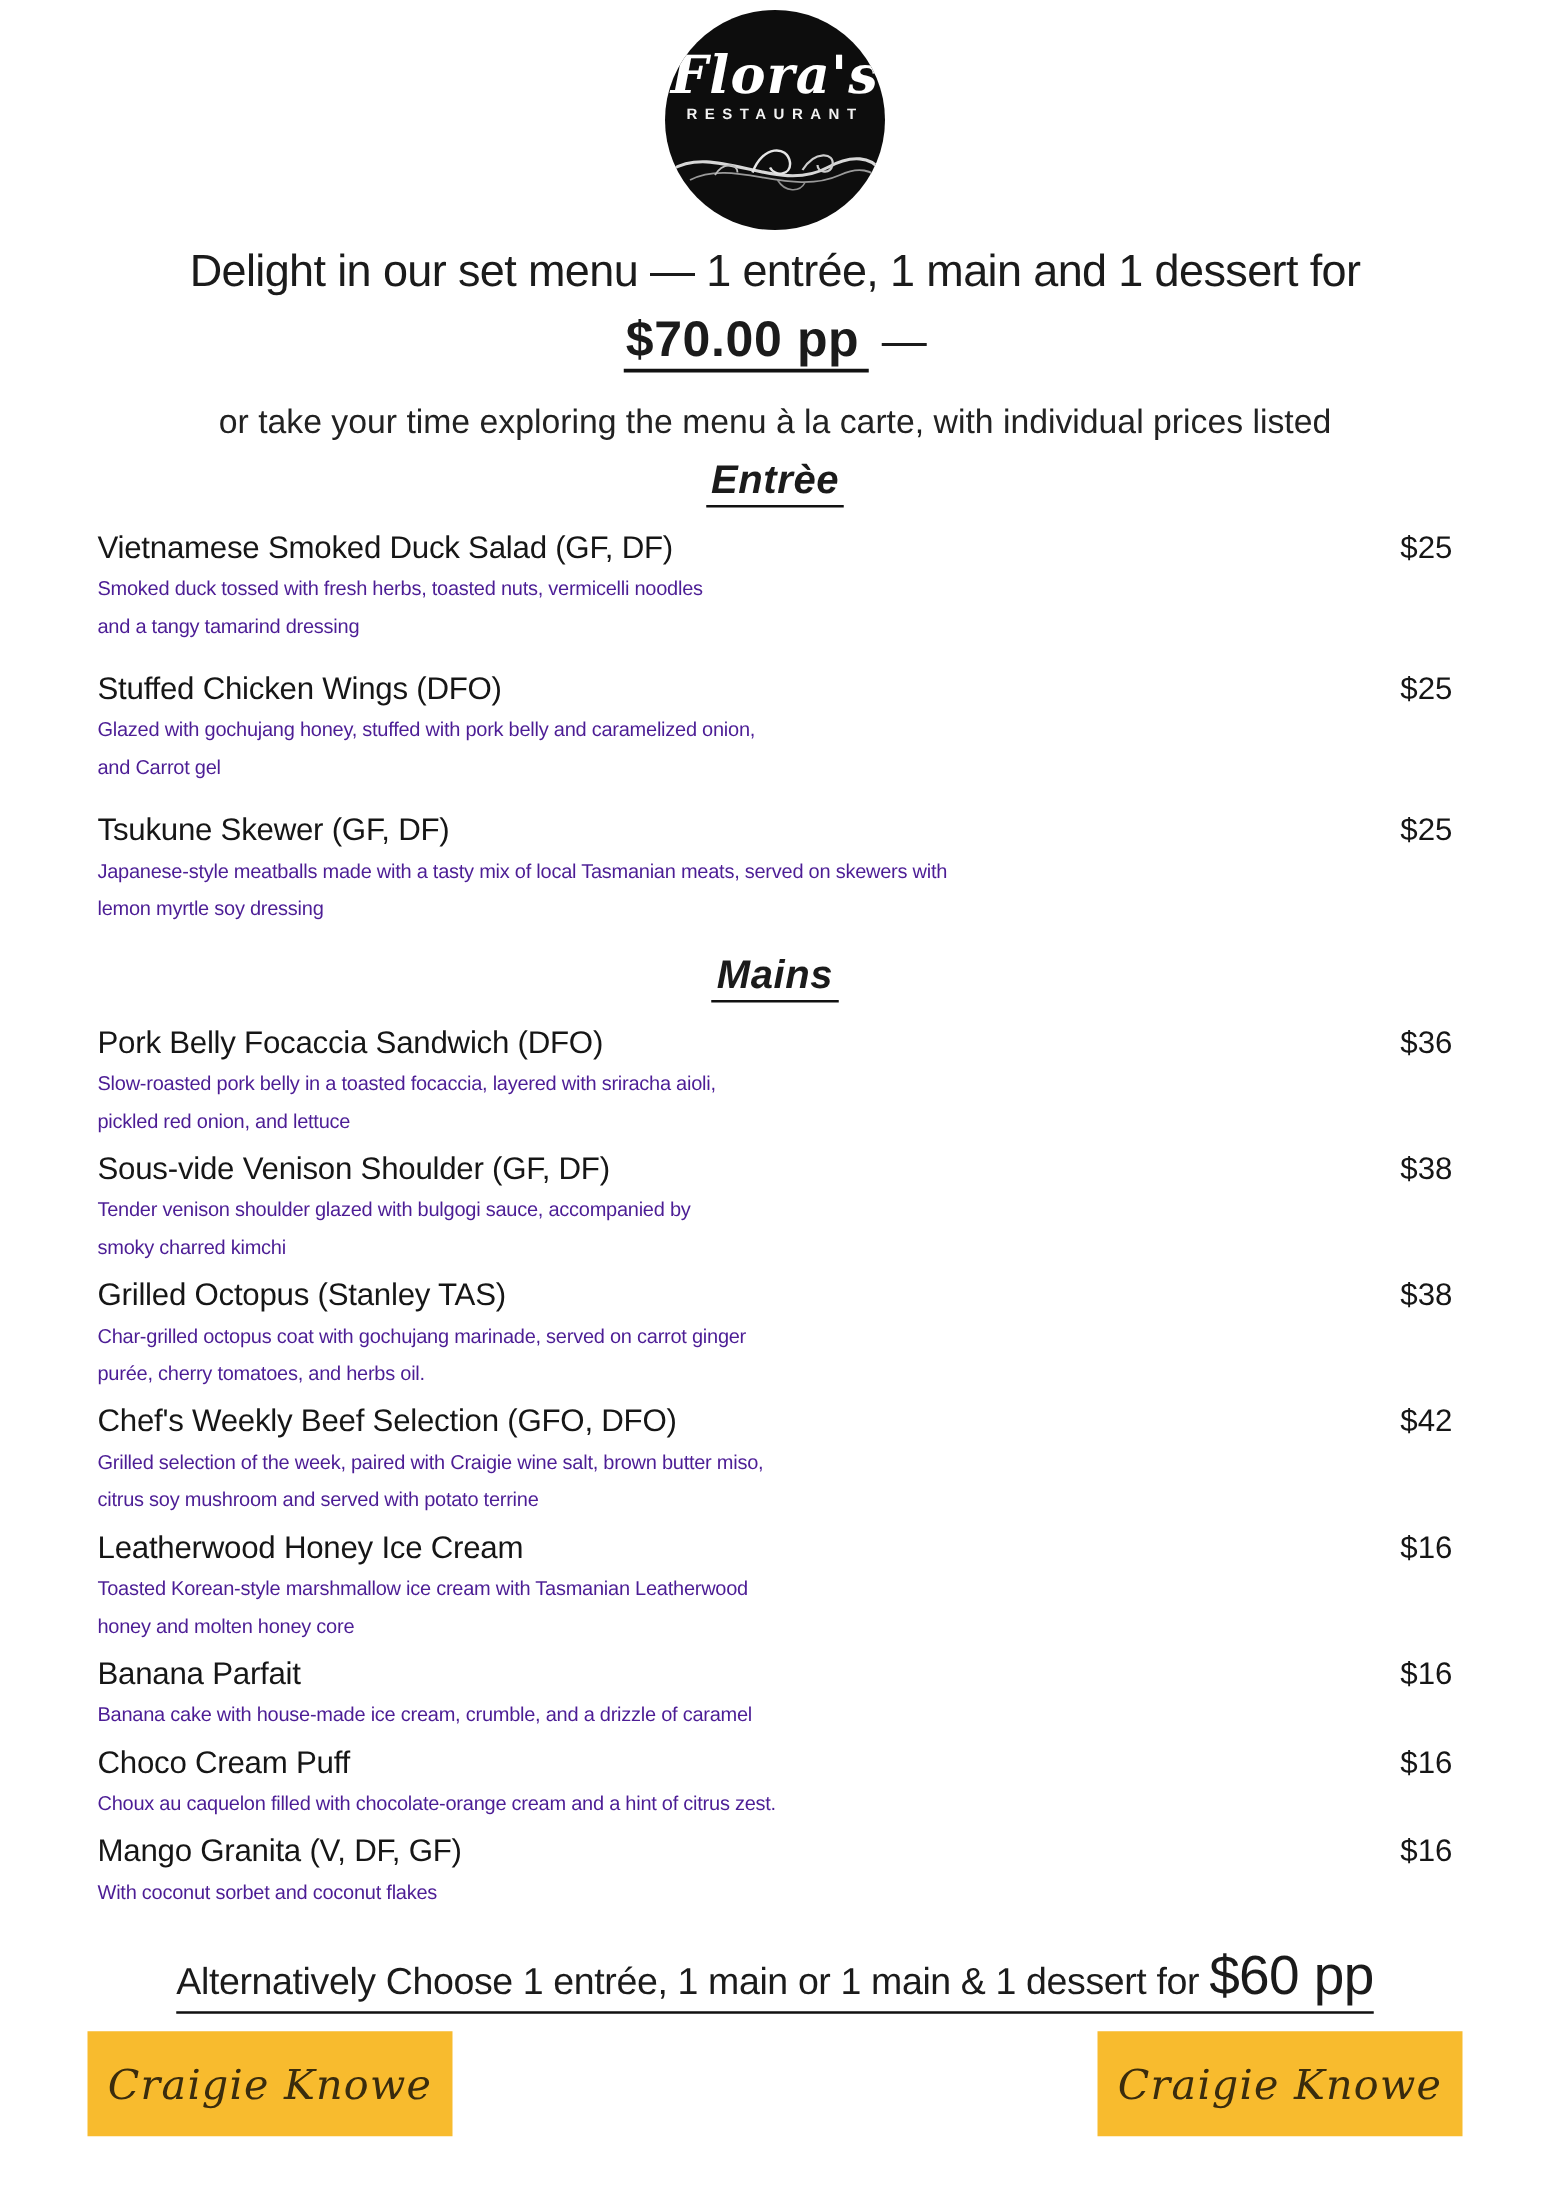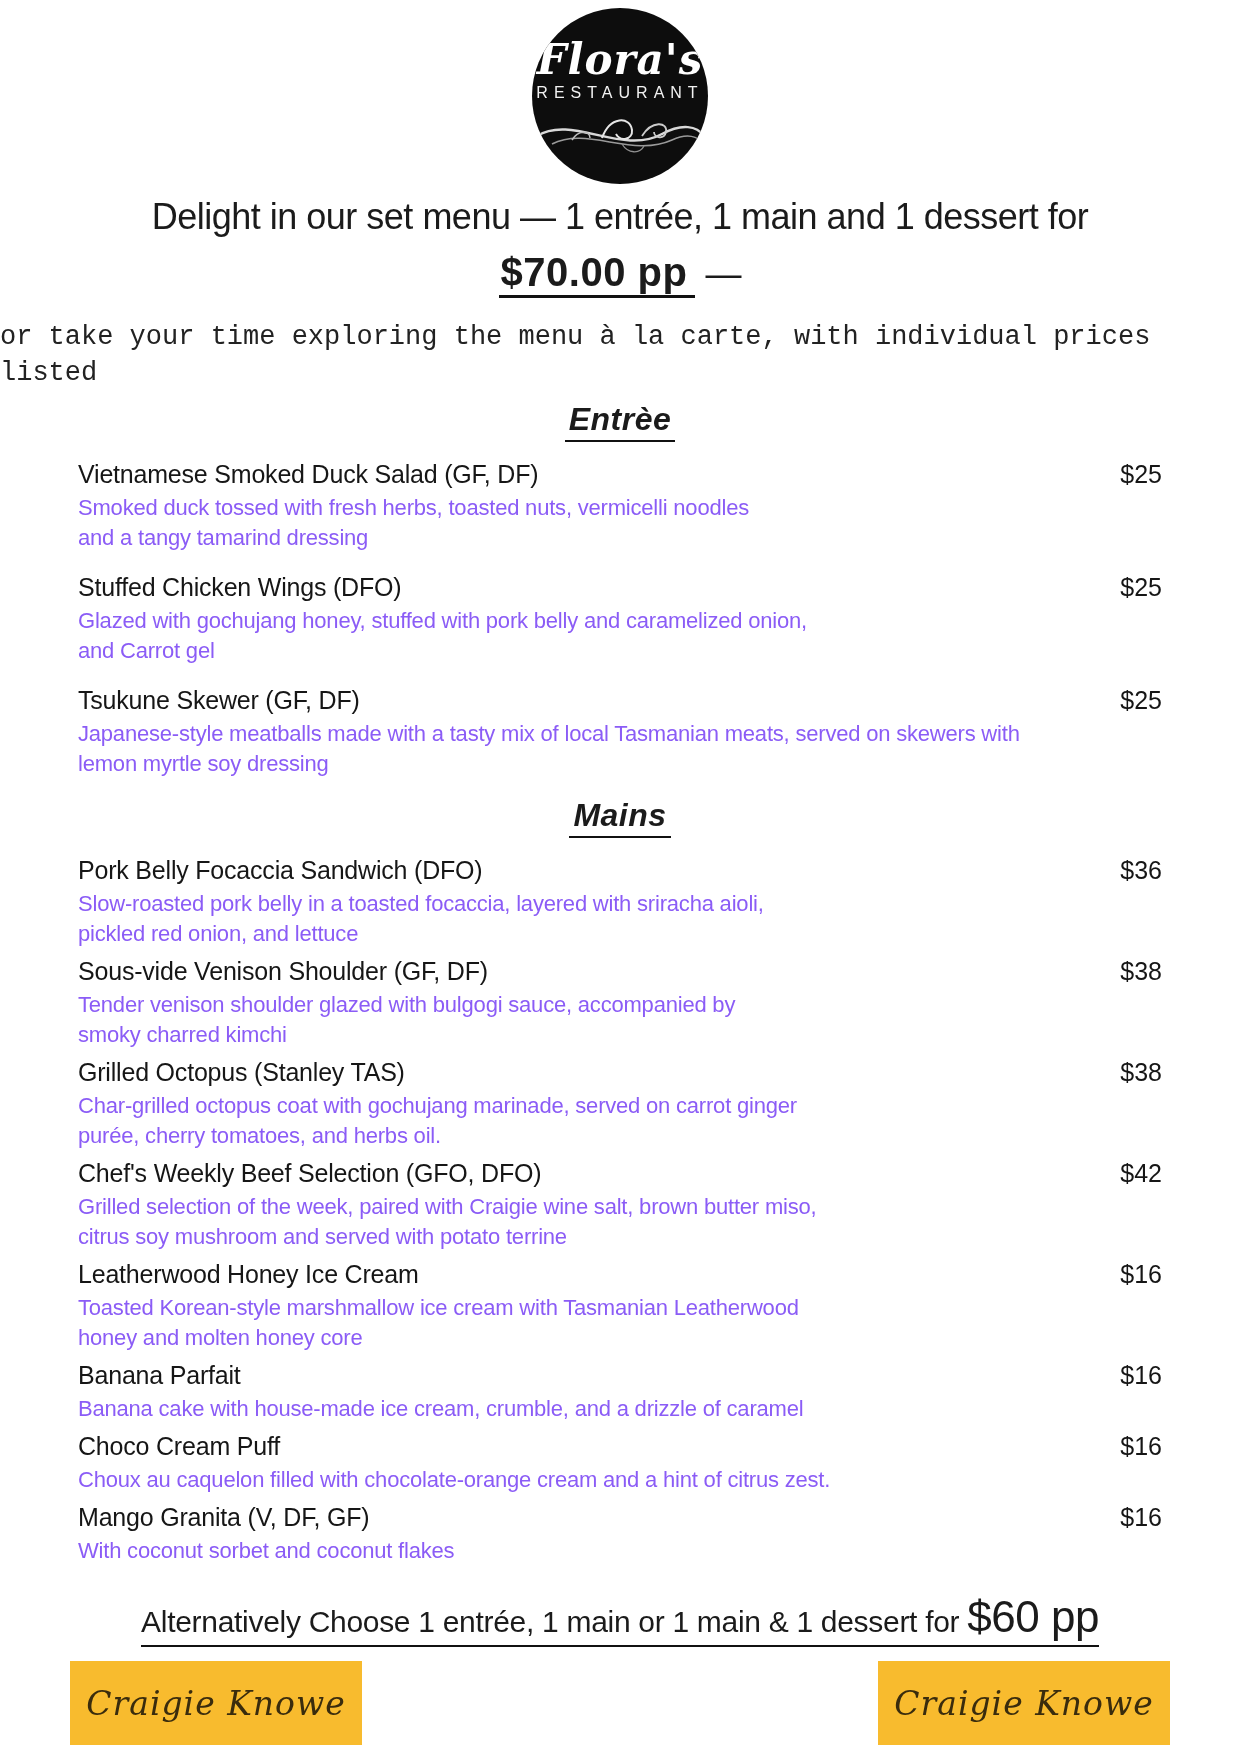--- a/index.html
+++ b/index.html
@@ -11,51 +11,51 @@
   .logo-wrap{display:flex;justify-content:center;padding-top:8px;}
   .logo{
     width:176px;height:176px;border-radius:50%;background:#0d0d0d;
     display:flex;flex-direction:column;align-items:center;position:relative;overflow:hidden;
   }
   .logo-script{
     font-family:"DejaVu Serif",serif;font-style:italic;font-weight:700;
     font-size:42px;color:#ffffff;margin-top:30px;line-height:44px;letter-spacing:1px;
   }
   .logo-sub{
-    font-size:16px;letter-spacing:6px;color:#f2f2f2;margin-top:2px;font-weight:400;
+    font-size:12px;letter-spacing:6px;color:#f2f2f2;margin-top:2px;font-weight:700;
   }
   .logo-flourish{position:absolute;left:0;bottom:18px;width:176px;height:70px;}
   
   .intro{
     text-align:center;font-size:36px;line-height:46px;margin-top:10px;
     letter-spacing:-0.5px;color:#1b1b1b;
   }
   .set-price-line{text-align:center;margin-top:6px;line-height:52px;}
   .set-price{
     font-weight:700;font-size:40px;border-bottom:3px solid #111;
     padding:0 8px 1px 2px;letter-spacing:0.5px;
   }
   .set-dash{font-size:36px;}
-  .alacarte{font-size:27px;line-height:36px;margin-top:12px;color:#222;font-family:Liberation Mono, monospace;}
+  .alacarte{text-align:center;font-size:27px;line-height:36px;margin-top:12px;color:#222;}
   
   .menu-body{padding:0 78px;}
   .section-heading{text-align:center;margin:10px 0 16px;text-decoration:underline;}
   .heading-text{
     display:inline-block;font-style:italic;font-weight:600;font-size:32px;
     border-bottom:2px solid #111;padding:0 4px 2px;letter-spacing:0.5px;
   }
   .item{margin-bottom:0;}
   .sec-entree .item{margin-bottom:18px;}
   .sec-mains .item{margin-bottom:6px;}
   .sec-dessert .item{margin-bottom:6px;}
   .item-head{display:grid;grid-template-columns:773px 1fr;align-items:baseline;}
   .item-name{font-size:25px;line-height:33px;color:#161616;letter-spacing:-0.2px;}
   .item-price{font-size:25px;color:#161616;text-align:right;}
   .item-desc{
-    font-size:22px;line-height:30px;color:#8b5cf6;white-space:pre-line;
+    font-size:16px;line-height:30px;color:#4c1d95;white-space:pre-line;
     letter-spacing:-0.2px;margin-top:2px;
   }
   
   .alt-line{text-align:center;margin-top:26px;}
   .alt-inner{display:inline-block;border-bottom:2px solid #111;padding-bottom:3px;}
   .alt-text{font-size:30px;letter-spacing:-0.3px;}
   .alt-price{font-size:44px;letter-spacing:-0.5px;}
   .badges{display:flex;justify-content:space-between;padding:0 70px;margin-top:14px;}
   .badge{
     width:292px;height:84px;background:#F8BB2E;

